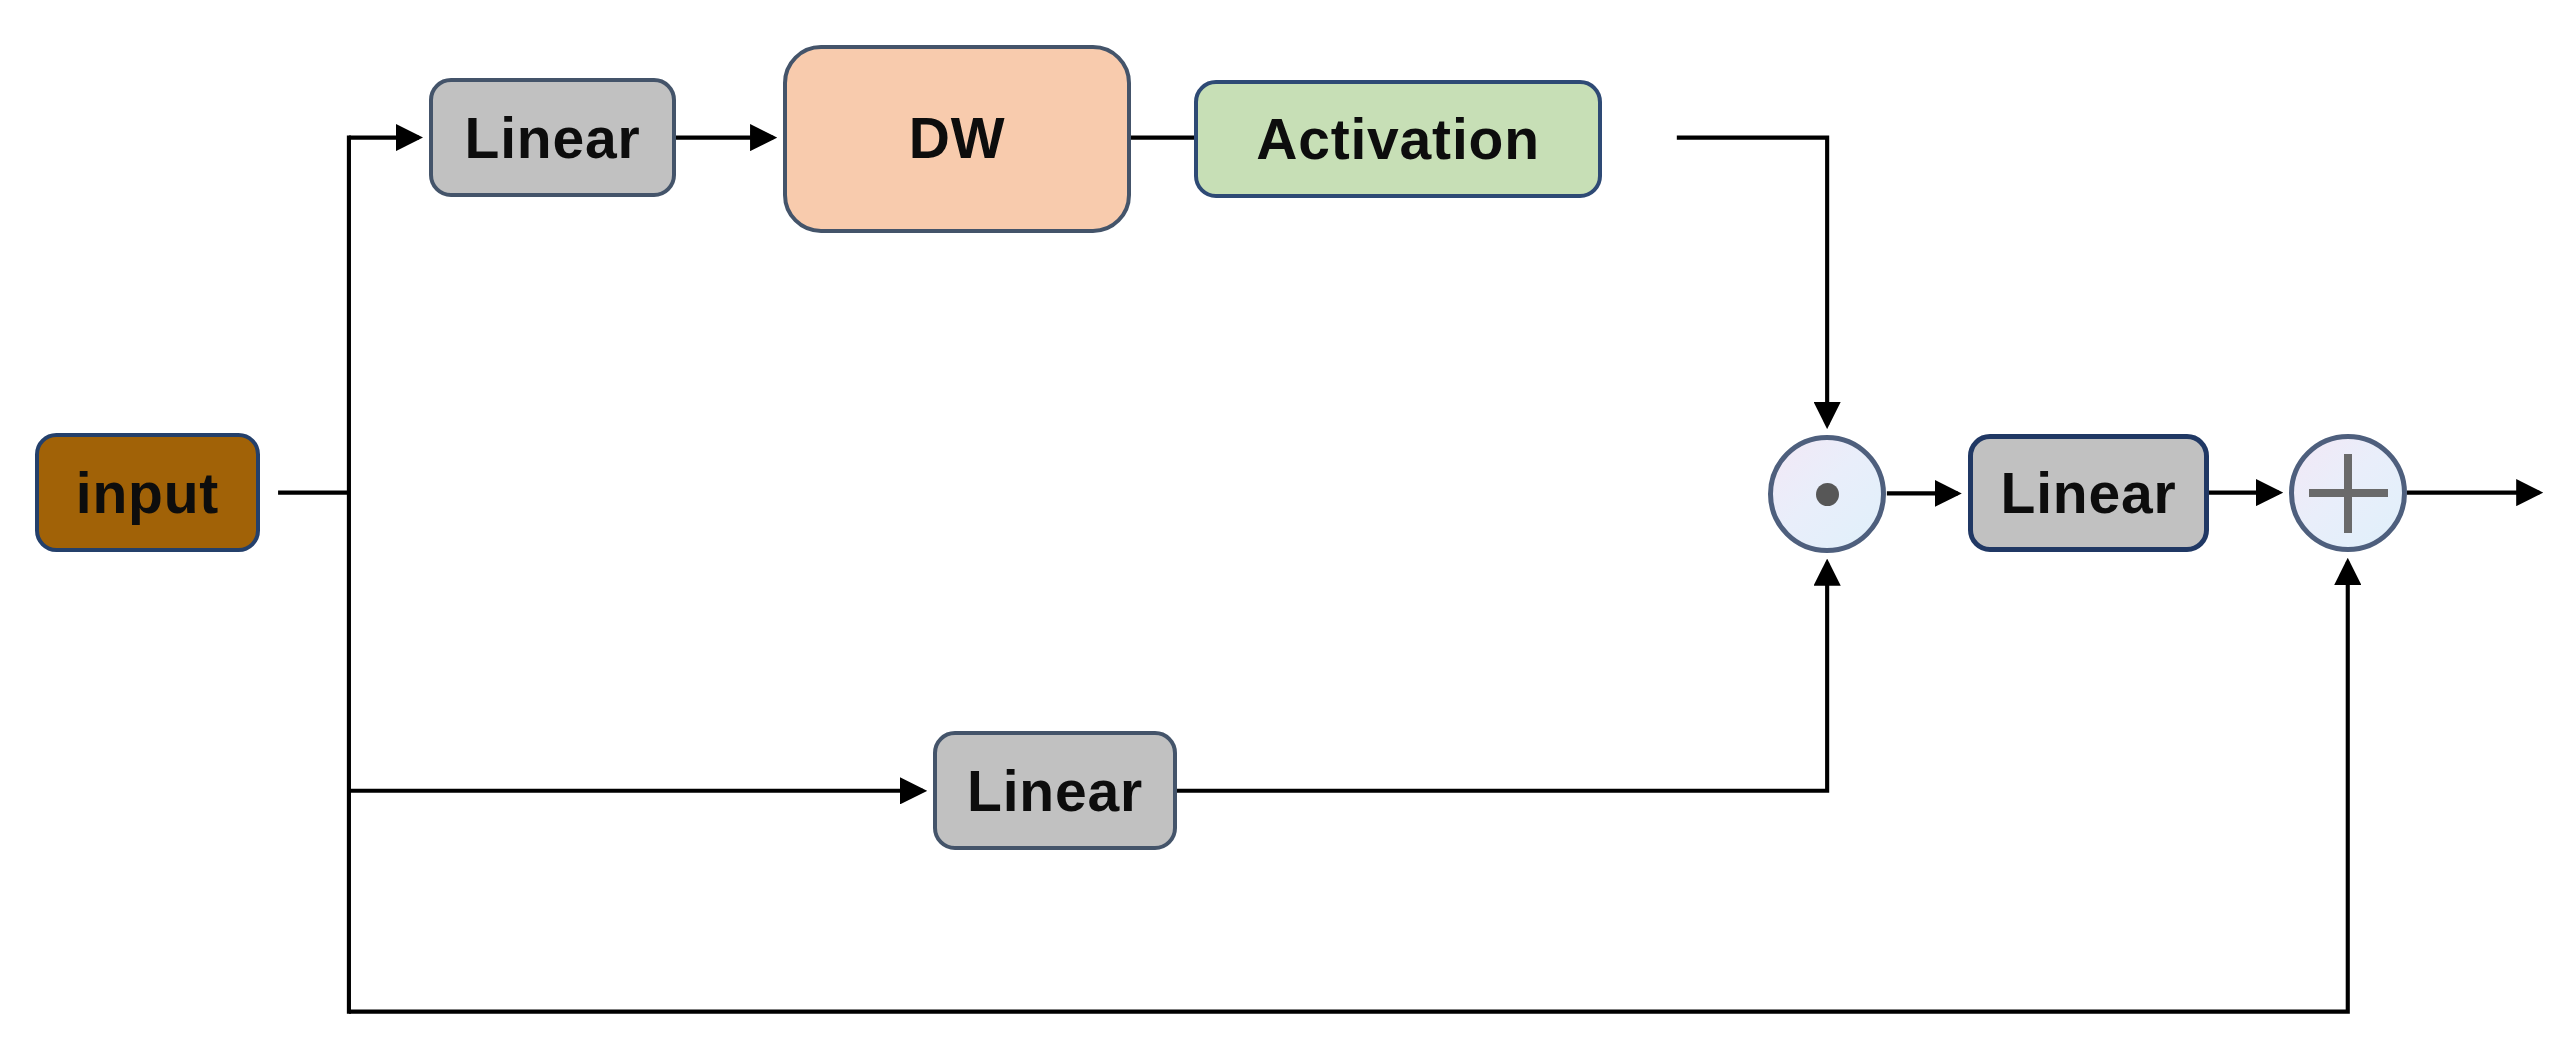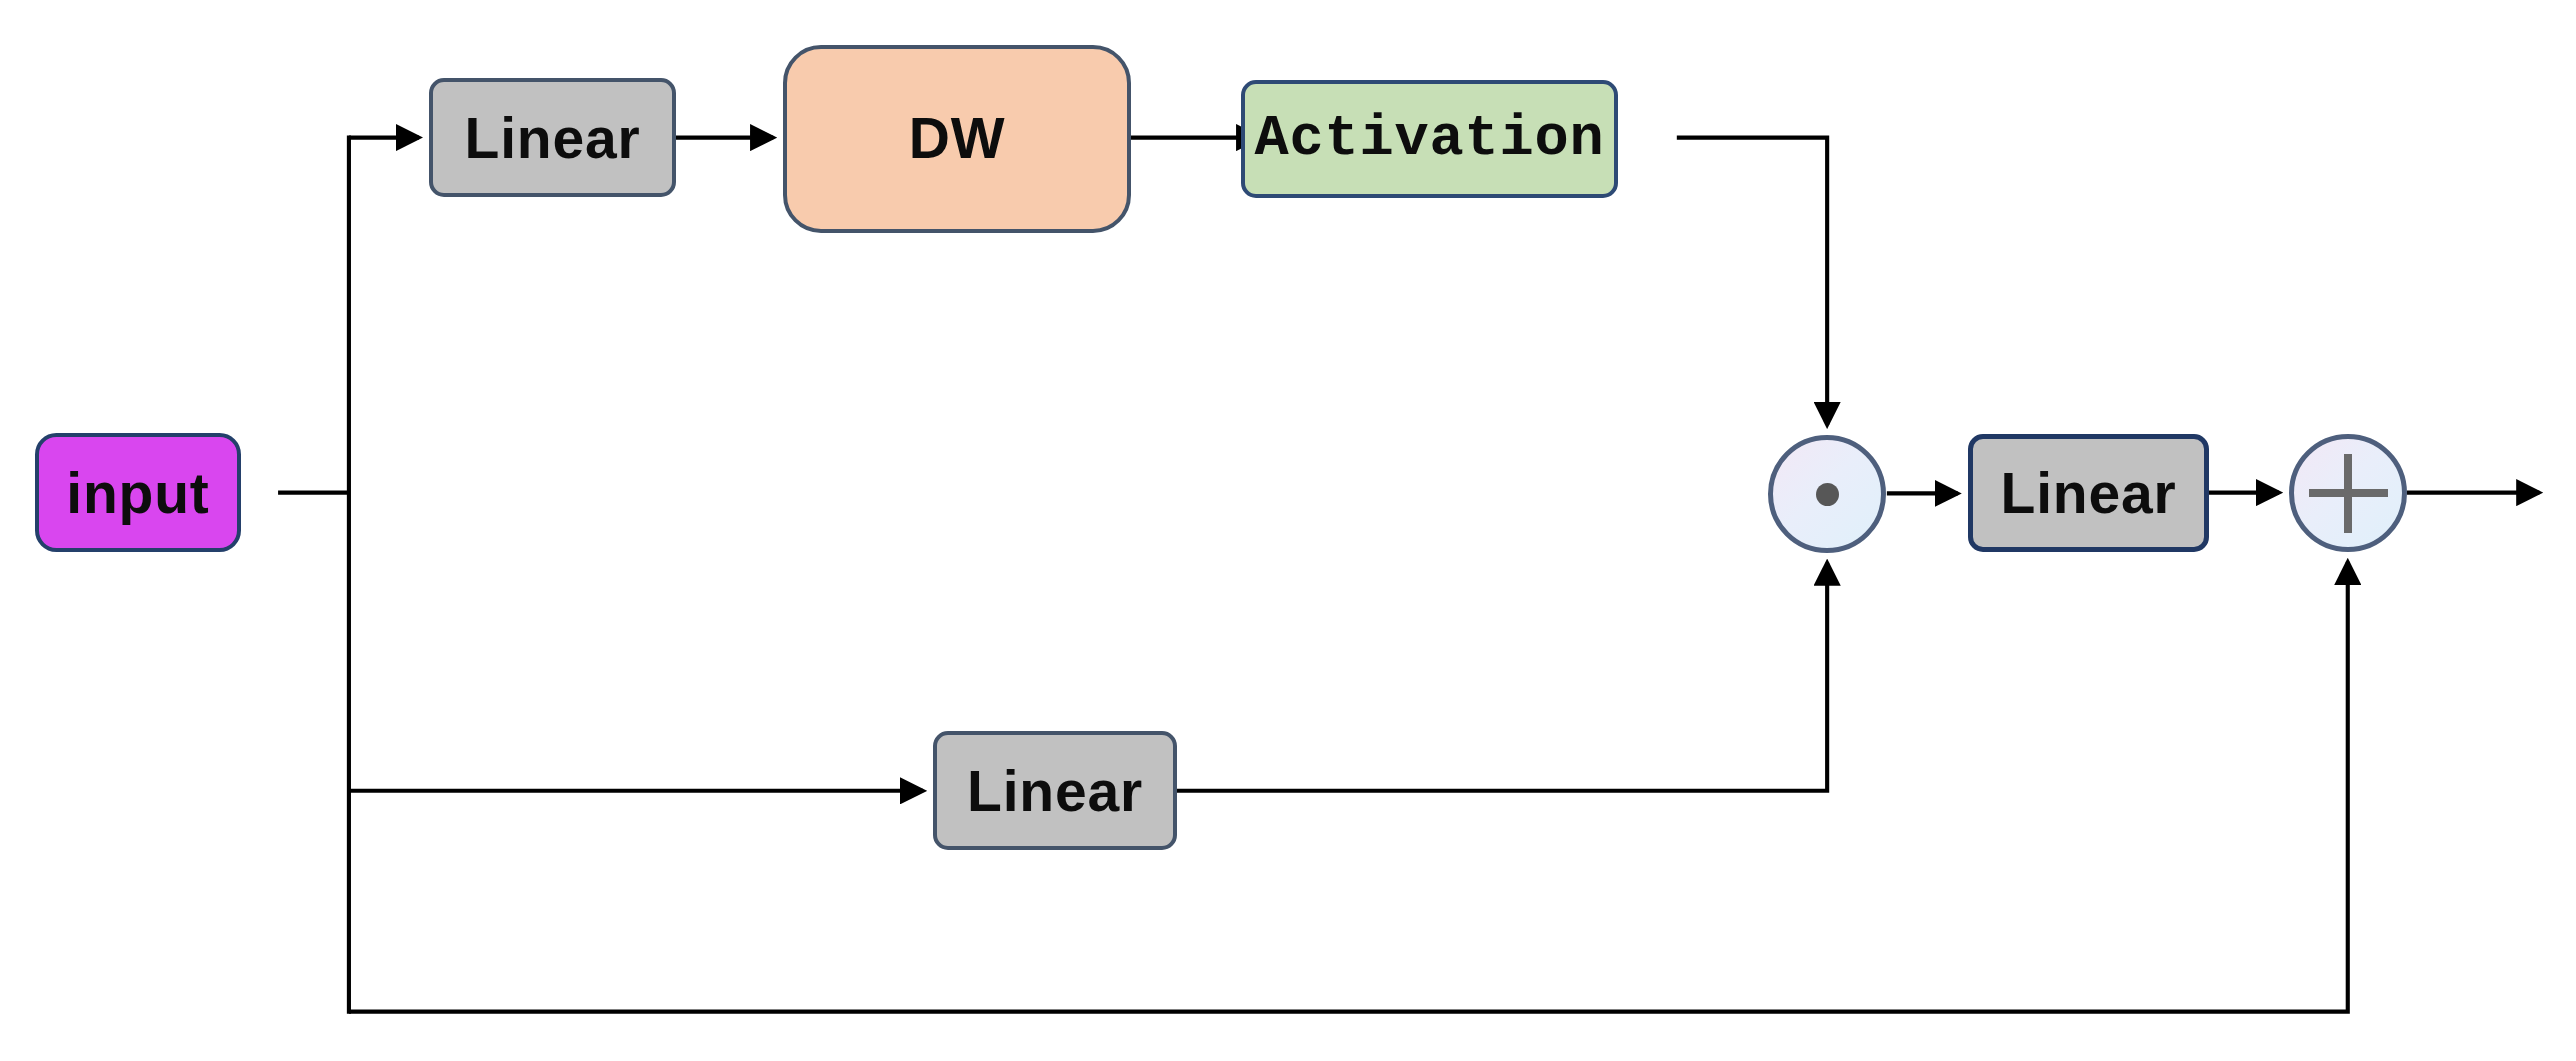--- a/index.html
+++ b/index.html
@@ -27,45 +27,44 @@
     align-items: center;
     justify-content: center;
     box-sizing: border-box;
     text-align: center;
     font-weight: bold;
     color: #0d0d0d;
     font-size: 57px;
     letter-spacing: 0.8px;
   }
   .rect {
-    border-radius: 15px;
+    border-radius: 22px;
     border: 4.1px solid #44546a;
   }
   .node-input {
-    left: 35px; top: 433px; width: 206px; height: 119px;
-    background: #d946ef;
+    left: 35px; top: 433px; width: 225px; height: 119px;
+    background: #a16207;
     border-color: #24406b;
     border-radius: 21.4px;
   }
   .node-linear-top {
     left: 429px; top: 78px; width: 247px; height: 119px;
     background: #c1c1c1;
   }
   .node-dwconv {
     left: 783px; top: 45px; width: 348px; height: 188px;
     background: #f8cbad;
     border-radius: 38px;
     line-height: 1.18;
     flex-direction: row;
   }
   .node-activation {
-    left: 1241px; top: 80px; width: 377px; height: 118px;
+    left: 1194px; top: 80px; width: 408px; height: 118px;
     background: #c7dfb6;
     border-color: #2e4a75;
-    font-family: Liberation Mono, monospace;
   }
   .node-linear-mid {
     left: 933px; top: 731px; width: 244px; height: 119px;
     background: #c1c1c1;
   }
   .node-linear-right {
     left: 1968px; top: 434px; width: 241px; height: 118px;
     background: #c1c1c1;
     border-color: #203864;
     border-width: 5px;

